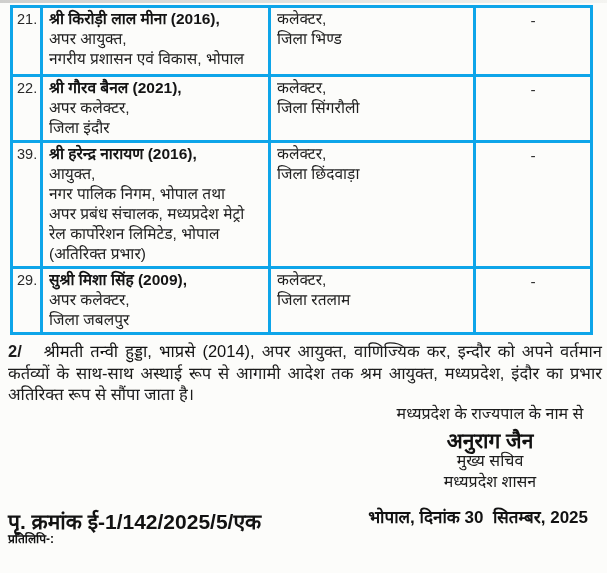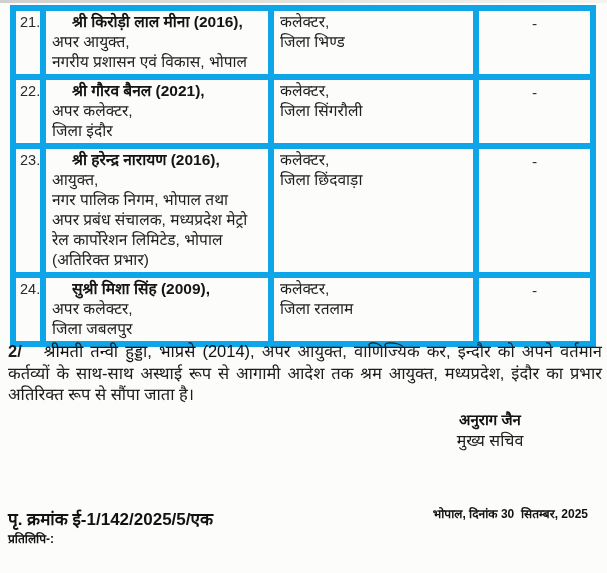--- a/index.html
+++ b/index.html
@@ -16,61 +16,61 @@
   .scan-edge{
     position:absolute;top:0;left:0;width:607px;height:3px;
     background:linear-gradient(to right,#cfcfcd,#e6e6e3 60%,#f4f4f1);
   }
   
   table.order-table{
     position:absolute;left:10px;top:5px;width:580px;
     border-collapse:collapse;table-layout:fixed;
   }
   .order-table td{
-    border:6px solid #0ea5e9;
+    border:3px solid #0ea5e9;
     vertical-align:top;
     padding:1px 6px 2px 6px;
     font-size:15.5px;
     line-height:20px;
   }
   .col-sno{width:30px;}
   .col-officer{width:228px;}
   .col-posting{width:205px;}
   .col-remark{width:117px;}
   td.sno{padding-left:4px;padding-right:2px;font-size:14.5px;color:#2a2a2a;}
   td.remark{text-align:center;padding-top:3px;color:#333;}
-  .name-line{font-weight:bold;color:#141414;margin-left:20px;}
+  .name-line{font-weight:bold;color:#141414;}
   .cell-line{white-space:nowrap;overflow:hidden;}
   tr.r1{height:69px;}
   tr.r2{height:58px;}
   tr.r3{height:120px;}
   tr.r4{height:60px;}
   
   .para2{
     position:absolute;left:8px;top:341px;width:594px;
     font-size:16.5px;line-height:21.5px;
     text-align:justify;color:#1c1c1c;
   }
   .para2 .pnum{font-weight:bold;}
   .para2 .tab{display:inline-block;width:22px;}
   .b{font-weight:normal;color:#121212;}
   
   .sig{
     position:absolute;left:372px;top:404px;width:236px;
     text-align:center;font-size:16px;line-height:20.5px;color:#1c1c1c;
   }
-  .sig .sig-name{font-weight:bold;font-size:15px;margin-top:6px;color:#111;}
+  .sig .sig-name{font-weight:bold;font-size:21px;margin-top:6px;color:#111;}
   
   .ref-number{
     position:absolute;left:8px;top:507px;
-    font-weight:bold;font-size:17px;color:#121212;white-space:nowrap;
+    font-weight:bold;font-size:21px;color:#121212;white-space:nowrap;
   }
   .place-date{
     position:absolute;right:19px;top:505px;
-    font-weight:bold;font-size:12px;color:#121212;
+    font-weight:bold;font-size:17px;color:#121212;
     white-space:pre;
   }
   .copy-label{
     position:absolute;left:8px;top:530px;
     font-weight:bold;font-size:12px;color:#121212;
   }
 </style>
 </head>
 <body>
 
@@ -105,57 +105,59 @@
           <div class="cell-line">अपर कलेक्टर,</div>
           <div class="cell-line">जिला इंदौर</div>
         </td>
         <td>
           <div class="cell-line">कलेक्टर,</div>
           <div class="cell-line">जिला सिंगरौली</div>
         </td>
         <td class="remark">-</td>
       </tr>
       <tr class="r3">
-        <td class="sno">23.</td>
+        <td class="sno">39.</td>
         <td>
           <div class="cell-line name-line">श्री हरेन्द्र नारायण (2016),</div>
           <div class="cell-line">आयुक्त,</div>
           <div class="cell-line">नगर पालिक निगम, भोपाल तथा</div>
           <div class="cell-line">अपर प्रबंध संचालक, मध्यप्रदेश मेट्रो</div>
           <div class="cell-line">रेल कार्पोरेशन लिमिटेड, भोपाल</div>
           <div class="cell-line">(अतिरिक्त प्रभार)</div>
         </td>
         <td>
           <div class="cell-line">कलेक्टर,</div>
           <div class="cell-line">जिला छिंदवाड़ा</div>
         </td>
         <td class="remark">-</td>
       </tr>
       <tr class="r4">
-        <td class="sno">24.</td>
+        <td class="sno">29.</td>
         <td>
           <div class="cell-line name-line">सुश्री मिशा सिंह (2009),</div>
           <div class="cell-line">अपर कलेक्टर,</div>
           <div class="cell-line">जिला जबलपुर</div>
         </td>
         <td>
           <div class="cell-line">कलेक्टर,</div>
           <div class="cell-line">जिला रतलाम</div>
         </td>
         <td class="remark">-</td>
       </tr>
     </tbody>
   </table>
 
   <div class="para2">
     <span class="pnum">2/</span><span class="tab"></span><span class="b">श्रीमती तन्वी हुड्डा, भाप्रसे (2014),</span>
     <span>अपर आयुक्त, वाणिज्यिक कर, इन्दौर को अपने वर्तमान कर्तव्यों के साथ-साथ अस्थाई रूप से आगामी आदेश तक श्रम आयुक्त, मध्यप्रदेश, इंदौर का प्रभार अतिरिक्त रूप से सौंपा जाता है।</span>
   </div>
 
   <div class="sig">
+    <div>मध्यप्रदेश के राज्यपाल के नाम से</div>
     <div class="sig-name">अनुराग जैन</div>
     <div>मुख्य सचिव</div>
+    <div>मध्यप्रदेश शासन</div>
   </div>
 
   <div class="ref-number">पृ. क्रमांक ई-1/142/2025/5/एक</div>
   <div class="place-date">भोपाल, दिनांक 30  सितम्बर, 2025</div>
   <div class="copy-label">प्रतिलिपि-:</div>
 </div>
 
 </body></html>

